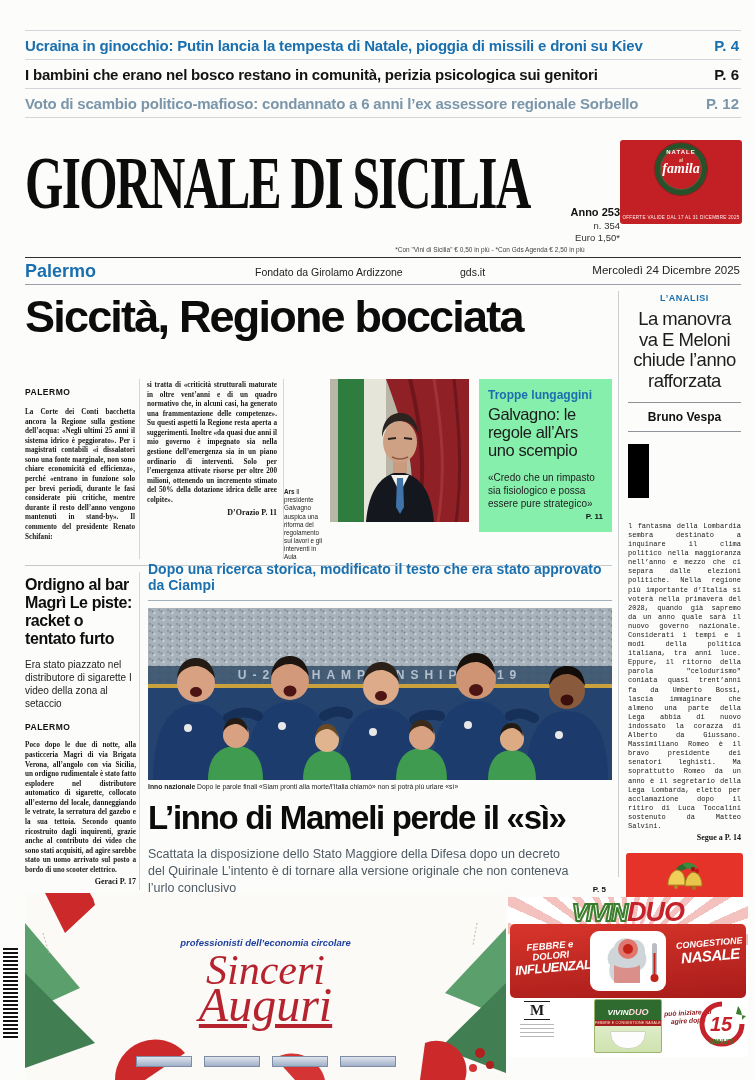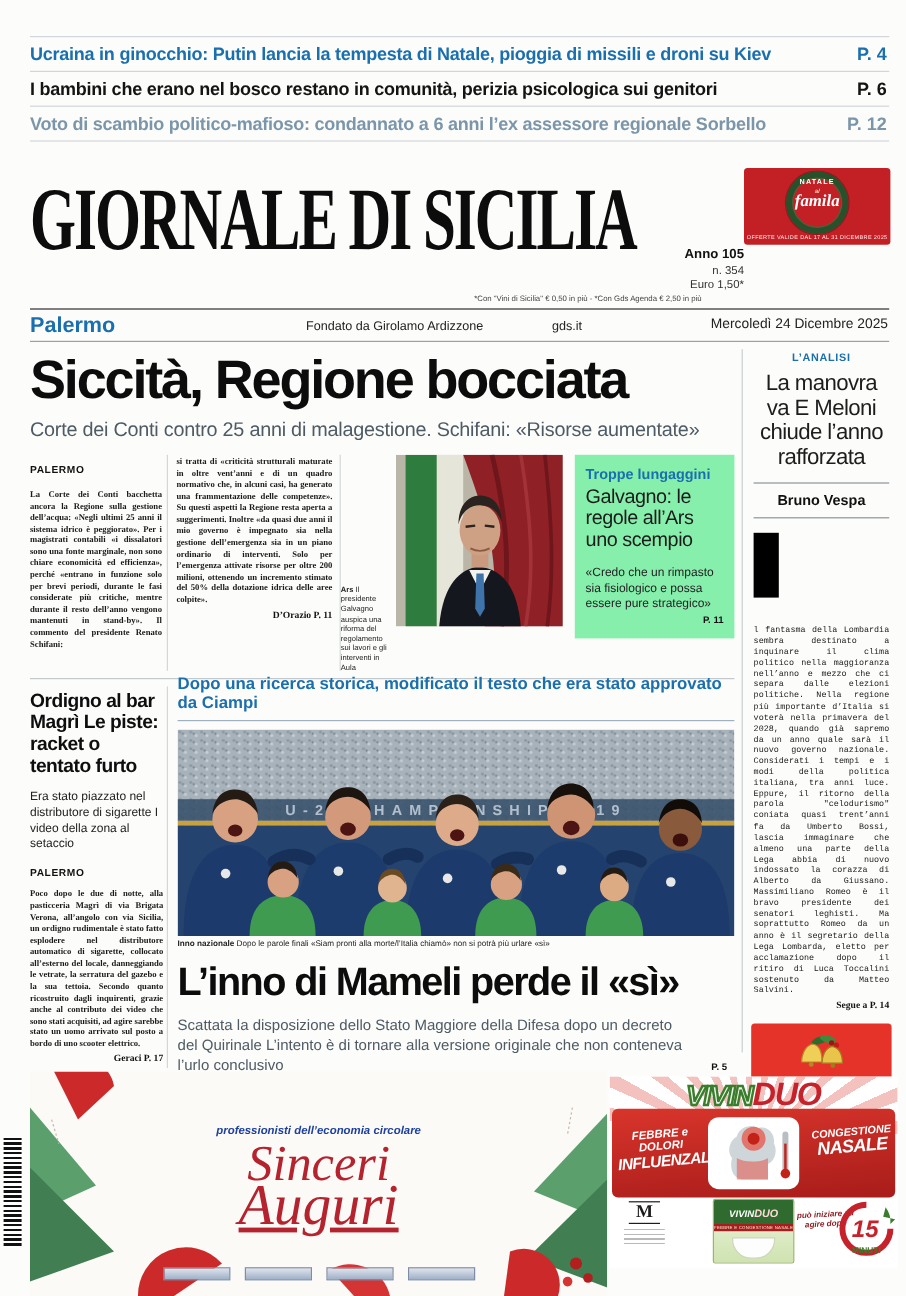--- a/index.html
+++ b/index.html
@@ -11,21 +11,21 @@
   .sky-row{display:flex;justify-content:space-between;align-items:center;padding:6px 0 5px;border-top:1px solid #d2d6da;}
   .sky-row:last-child{border-bottom:1px solid #d2d6da;}
   .sky-label{font-weight:bold;font-size:15px;letter-spacing:-0.2px;}
   .sky-page{font-weight:bold;font-size:15px;padding-right:2px;}
   .c-blue{color:#1a6fae;} .c-dark{color:#141414;} .c-muted{color:#7b96aa;}
 
   
   .logo{position:absolute;left:25px;top:140px;font-family:"Liberation Serif",serif;font-weight:900;
         font-size:58px;letter-spacing:-2px;transform:scale(0.85,1.28);transform-origin:left top;
         color:#0c0c0c;white-space:nowrap;}
-  .famila{position:absolute;left:620px;top:140px;width:122px;height:64px;background:#c32026;border-radius:3px;overflow:hidden;}
+  .famila{position:absolute;left:620px;top:140px;width:122px;height:84px;background:#c32026;border-radius:3px;overflow:hidden;}
   .wreath{position:absolute;left:50%;top:3px;transform:translateX(-50%);width:42px;height:42px;border-radius:50%;
           border:5px solid #27512a;box-shadow:inset 0 0 0 1px #3c6b3c, 0 0 0 1px #8f1a1f;}
   .fam-natale{position:absolute;top:9px;left:0;right:0;text-align:center;color:#fff;font-weight:bold;font-size:6px;letter-spacing:1px;}
   .fam-al{position:absolute;top:17px;left:0;right:0;text-align:center;color:#ffd;font-size:5px;font-style:italic;}
   .fam-brand{position:absolute;top:21px;left:0;right:0;text-align:center;color:#fff;font-weight:bold;font-style:italic;
              font-family:"Liberation Serif",serif;font-size:14px;}
   .fam-offer{position:absolute;bottom:4px;left:0;right:0;text-align:center;color:#ffe9e9;font-size:4.6px;letter-spacing:.3px;}
   .issue-info{position:absolute;left:430px;top:206px;width:190px;text-align:right;line-height:1.25;}
   .issue-anno{font-weight:bold;font-size:11px;color:#111;}
   .issue-line{font-size:9.5px;color:#333;}
@@ -167,35 +167,34 @@
 
   <div class="famila">
     <div class="wreath"></div>
     <div class="fam-natale">NATALE</div>
     <div class="fam-al">al</div>
     <div class="fam-brand">famila</div>
     <div class="fam-offer">OFFERTE VALIDE DAL 17 AL 31 DICEMBRE 2025</div>
   </div>
 
   <div class="issue-info">
-    <div class="issue-anno">Anno 105</div>
+    <div class="issue-anno">Anno 253</div>
     <div class="issue-line">n. 354</div>
     <div class="issue-line">Euro 1,50*</div>
   </div>
   <div class="price-note">*Con "Vini di Sicilia" € 0,50 in più - *Con Gds Agenda € 2,50 in più</div>
 
   <div class="rule-a"></div>
   <div class="edition">Palermo</div>
   <div class="founded">Fondato da Girolamo Ardizzone</div>
   <div class="site">gds.it</div>
   <div class="pubdate">Mercoledì 24 Dicembre 2025</div>
   <div class="rule-b"></div>
 
   <div class="lead-headline">Siccità, Regione bocciata</div>
-  <div class="lead-deck">Corte dei Conti contro 25 anni di malagestione. Schifani: «Risorse aumentate»</div>
 
   <div class="vrule-main"></div>
   <div class="vrule-1"></div>
   <div class="vrule-2"></div>
 
   <div class="col1">
     <span class="kicker">PALERMO</span>
     <div class="news-body">La Corte dei Conti bacchetta ancora la Regione sulla gestione dell’acqua: «Negli ultimi 25 anni il sistema idrico è peggiorato». Per i magistrati contabili «i dissalatori sono una fonte marginale, non sono chiare economicità ed efficienza», perché «entrano in funzione solo per brevi periodi, durante le fasi considerate più critiche, mentre durante il resto dell’anno vengono mantenuti in stand-by». Il commento del presidente Renato Schifani:</div>
   </div>
   <div class="col2">

